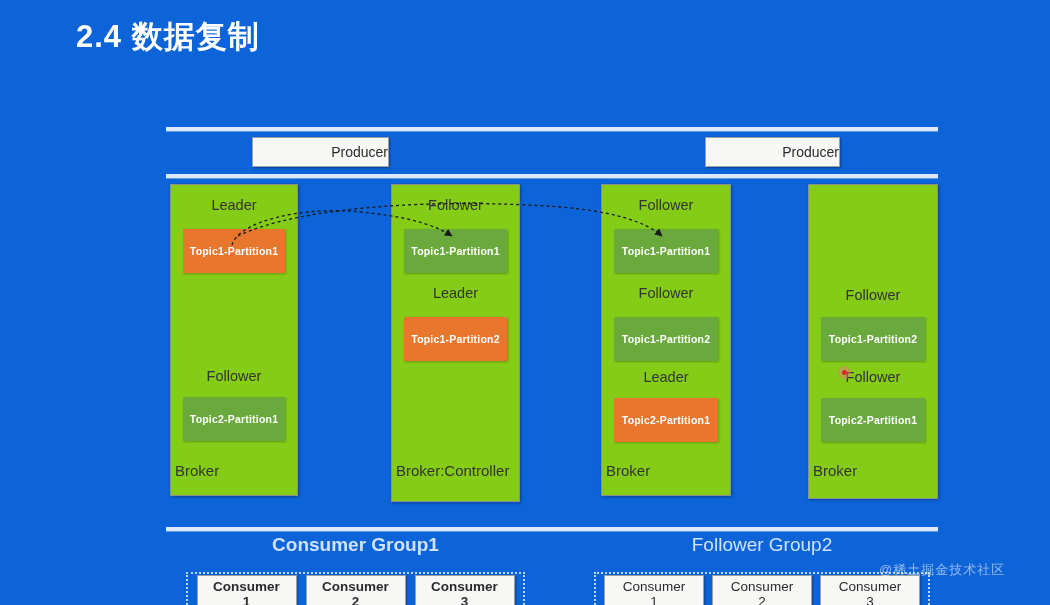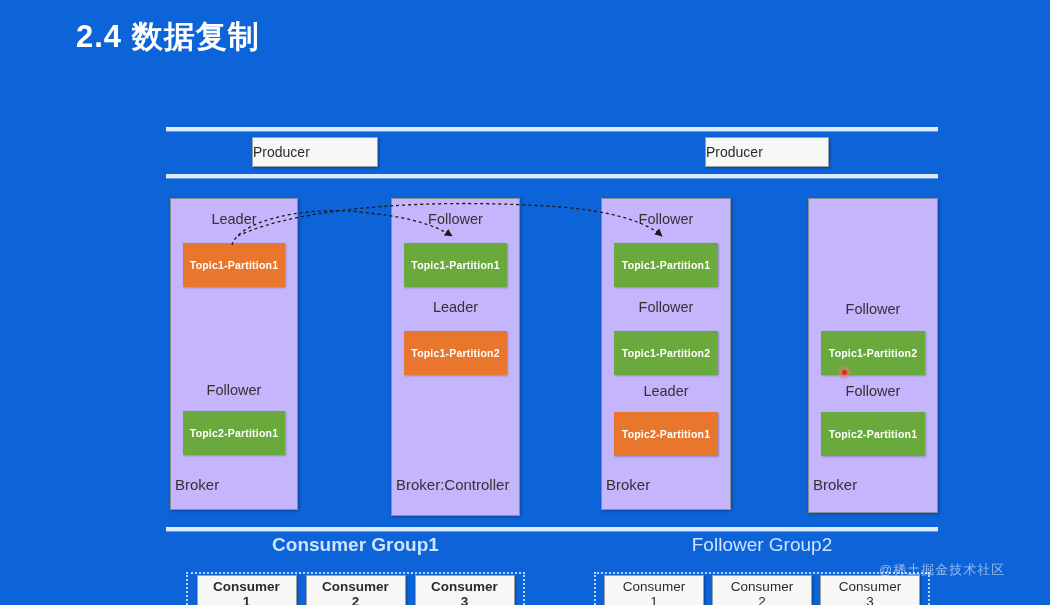--- a/index.html
+++ b/index.html
@@ -45,32 +45,33 @@
   
   .producer-box {
     position: absolute;
     top: 137px;
     height: 28px;
     background: #f7f7f5;
     border: 1px solid #9aa0a6;
     box-shadow: 1px 1px 2px rgba(0,0,0,0.35);
     display: flex;
     align-items: center;
-    justify-content: flex-start;
+    justify-content: flex-end;
     font-size: 14px;
     color: #2b2b2b;
+    padding-left: 11px;
   }
   #producer-1 { left: 252px; width: 124px; }
   #producer-2 { left: 705px; width: 122px; }
 
   
   .broker-col {
     position: absolute;
-    top: 198px;
-    background: #c4b5fd;
+    top: 184px;
+    background: #84cc16;
     border: 1px solid #8a8f94;
     box-shadow: 1px 1px 3px rgba(0,0,0,0.3);
   }
   #broker-col-0 { left: 170px; width: 126px; height: 310px; }
   #broker-col-1 { left: 391px; width: 127px; height: 316px; }
   #broker-col-2 { left: 601px; width: 128px; height: 310px; }
   #broker-col-3 { left: 808px; width: 128px; height: 313px; }
 
   .role-label {
     position: absolute;

